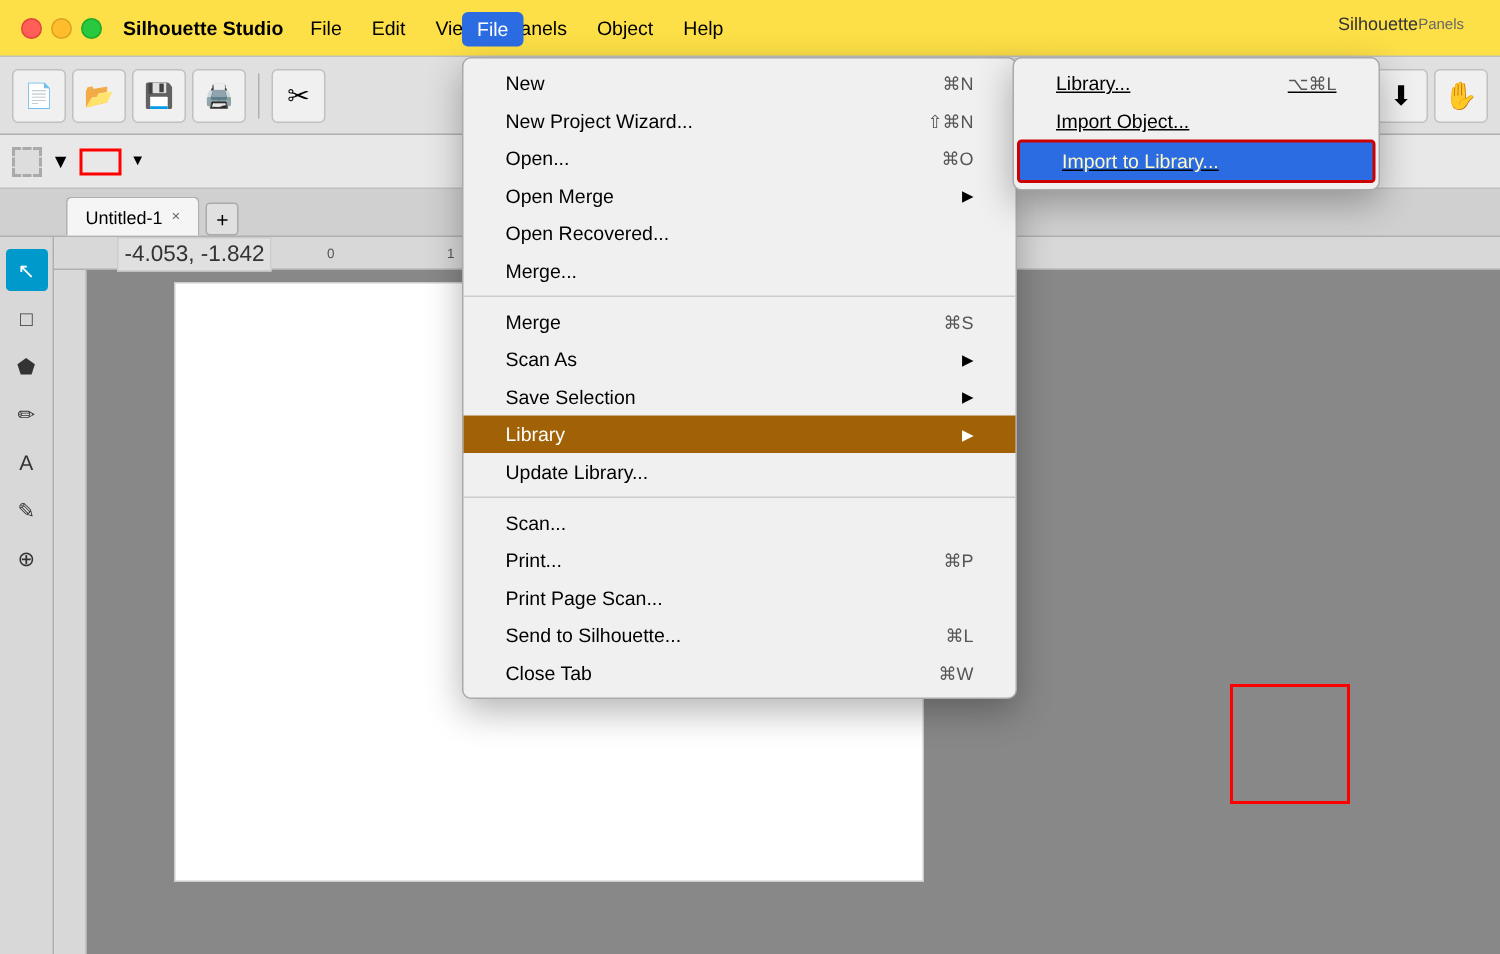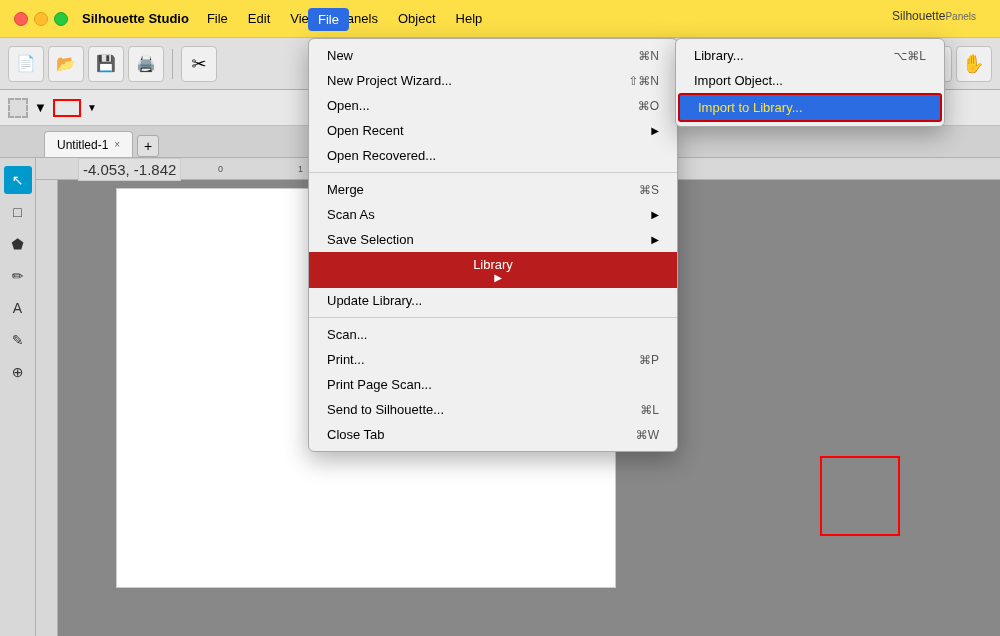--- a/index.html
+++ b/index.html
@@ -258,30 +258,29 @@
       border-radius: 6px;
       box-shadow: 0 8px 24px rgba(0,0,0,0.3);
       padding: 4px 0;
       z-index: 300;
     }
 
     .menu-item {
       display: flex;
       align-items: center;
       justify-content: flex-start;
-      padding: 5px 18px;
+      padding: 5px 28px;
       cursor: default;
       font-size: 13px;
       color: #000;
       white-space: nowrap;
     }
     .menu-item.highlighted {
-      background: #b91c1c;
+      background: #a16207;
       color: white;
-      flex-direction: column;
     }
     .menu-item-label { flex: 1; }
     .menu-item-shortcut {
       color: #555;
       font-size: 12px;
       margin-left: 40px;
     }
     .menu-item-arrow {
       font-size: 10px;
       margin-left: 10px;
@@ -290,27 +289,28 @@
       height: 1px;
       background: #ccc;
       margin: 4px 0;
     }
 
     
     .library-submenu {
       position: absolute;
       top: 38px;
       left: 675px;
-      width: 270px;
+      width: 245px;
       background: #f0f0f0;
       border: 1px solid #aaa;
       border-radius: 6px;
       box-shadow: 0 8px 24px rgba(0,0,0,0.3);
       padding: 4px 0;
       z-index: 400;
+      text-decoration: underline;
     }
     .import-to-library {
       background: #2c6ce3 !important;
       color: white !important;
       border: 2px solid #cc0000 !important;
       border-radius: 0;
     }
     .import-to-library .menu-item-label {
       color: white;
     }
@@ -424,28 +424,31 @@
       <span class="menu-item-label">New Project Wizard...</span>
       <span class="menu-item-shortcut">⇧⌘N</span>
     </div>
 
     <div class="menu-item">
       <span class="menu-item-label">Open...</span>
       <span class="menu-item-shortcut">⌘O</span>
     </div>
 
     <div class="menu-item">
-      <span class="menu-item-label">Open Recent</span>
+      <span class="menu-item-label">Open Merge</span>
       <span class="menu-item-arrow">▶</span>
     </div>
 
     <div class="menu-item">
       <span class="menu-item-label">Open Recovered...</span>
     </div>
 
+    <div class="menu-item">
+      <span class="menu-item-label">Merge...</span>
+    </div>
     <div class="menu-separator"></div>
 
     <div class="menu-item">
       <span class="menu-item-label">Merge</span>
       <span class="menu-item-shortcut">⌘S</span>
     </div>
 
     <div class="menu-item">
       <span class="menu-item-label">Scan As</span>
       <span class="menu-item-arrow">▶</span>
@@ -495,21 +498,21 @@
     <div class="menu-item">
       <span class="menu-item-label">Library...</span>
       <span class="menu-item-shortcut">⌥⌘L</span>
     </div>
 
     <div class="menu-item">
       <span class="menu-item-label">Import Object...</span>
     </div>
 
     <div class="menu-item import-to-library" style="background:#2c6ce3;color:white;border:2px solid #cc2222;margin:0 2px;border-radius:3px;">
-      <span class="menu-item-label" style="color:#fde047;">Import to Library...</span>
+      <span class="menu-item-label" style="color:#fef9c3;">Import to Library...</span>
     </div>
   </div>
 
   <div style="position:absolute;top:8px;left:308px;background:#2c6ce3;color:white;padding:4px 10px;border-radius:4px;font-size:13px;font-weight:500;">
     File
   </div>
 
 </div>
 
 </body></html>

